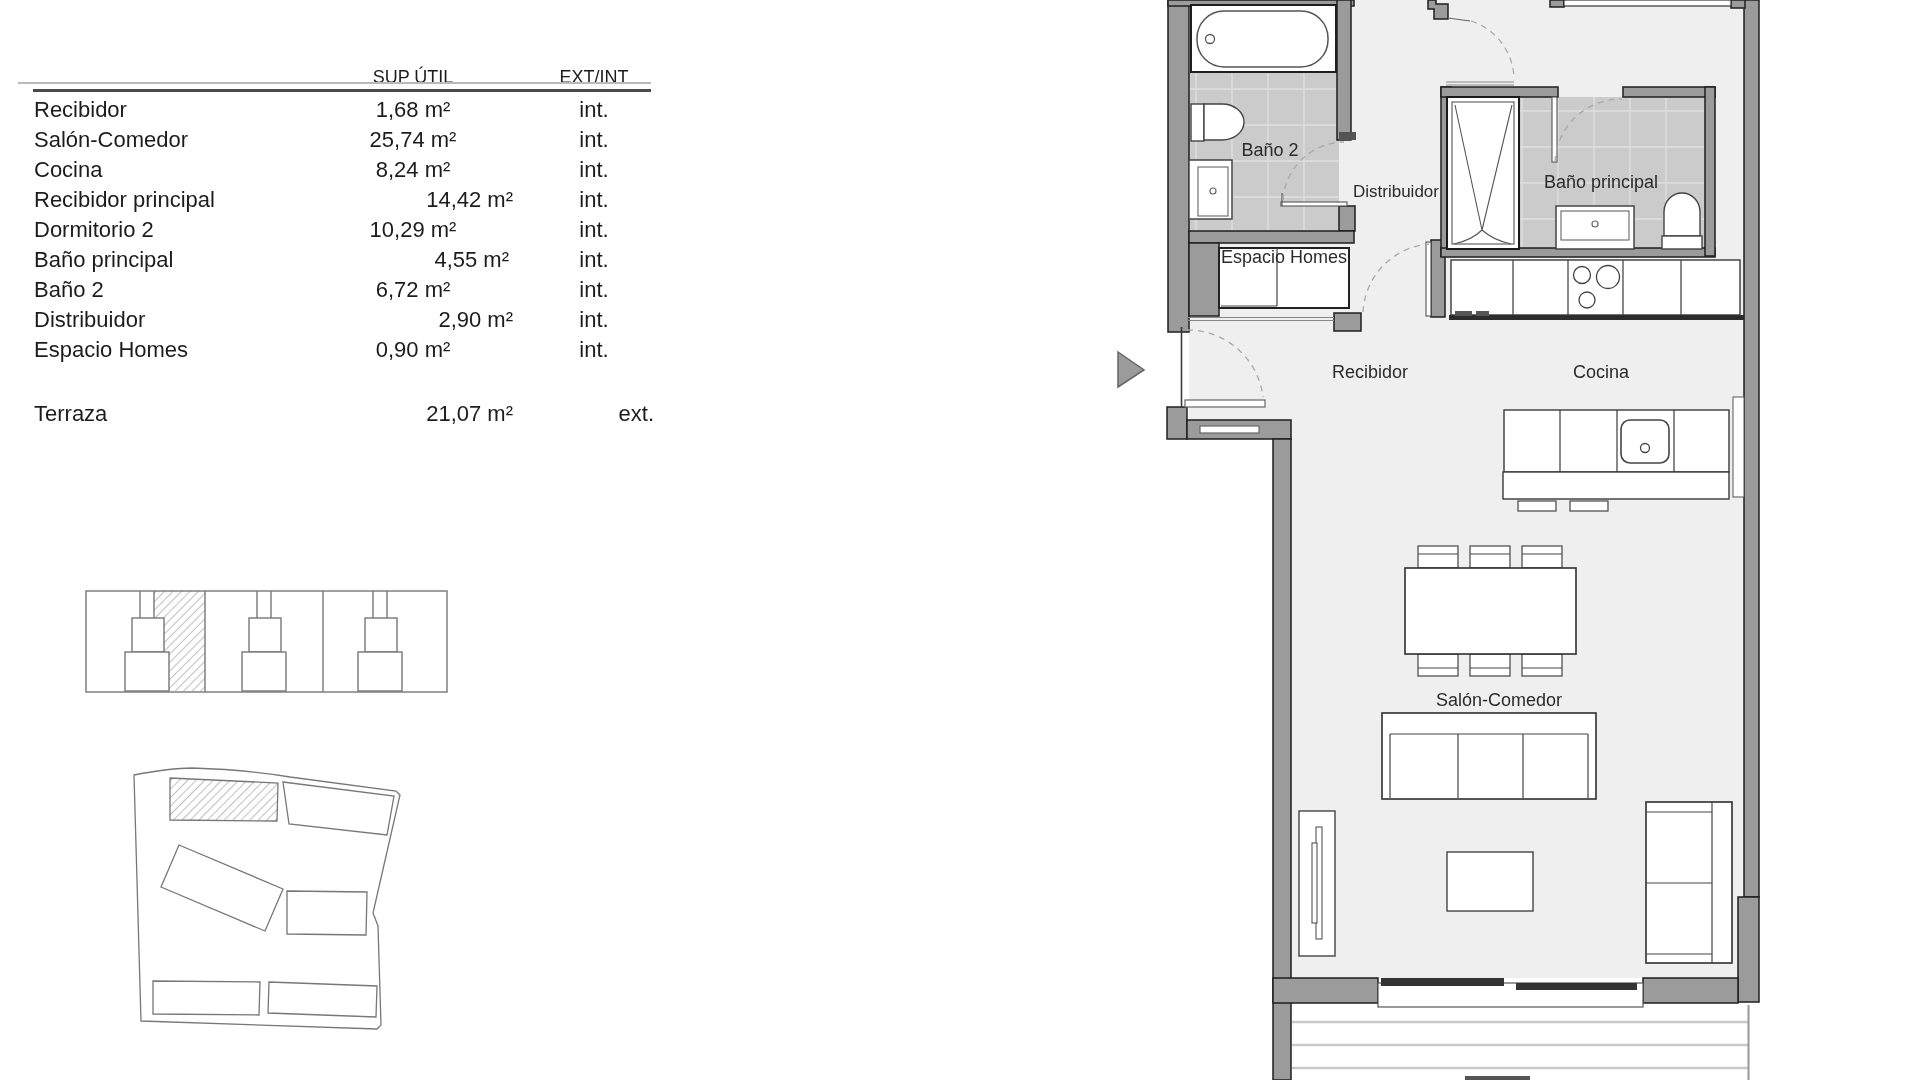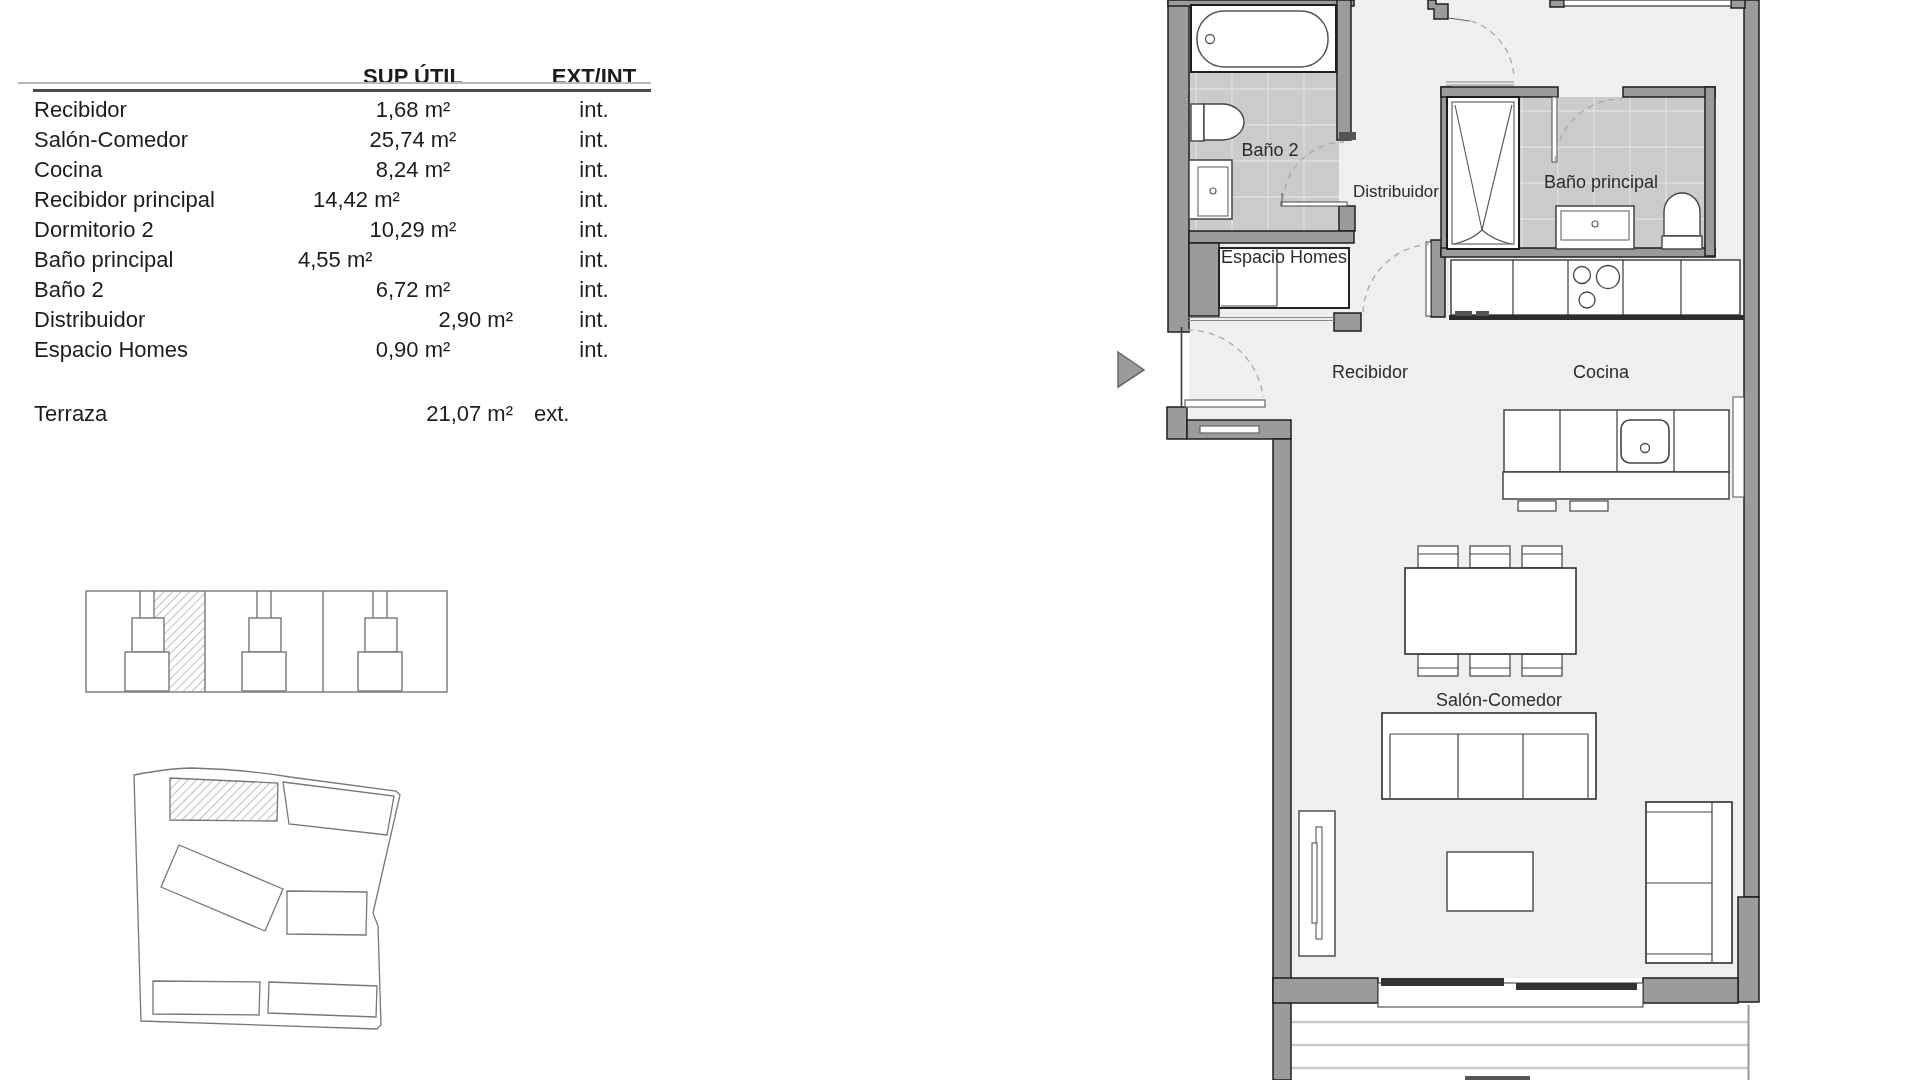--- a/index.html
+++ b/index.html
@@ -1,54 +1,54 @@
 <!DOCTYPE html>
 <html><head><meta charset="utf-8">
 <style>
 html,body{margin:0;padding:0;background:#fff;width:1920px;height:1080px;overflow:hidden;position:relative}
 html{filter:grayscale(1)}
 body{font-family:"Liberation Sans",sans-serif;-webkit-font-smoothing:antialiased}
 *{-webkit-font-smoothing:antialiased}
 .lbl{position:absolute;font-size:22px;line-height:26px;color:#1c1c1c;white-space:nowrap}
-.hd{font-weight:bold;font-size:22px}
+.hd{font-weight:normal;font-size:18px}
 </style></head><body>
 <div class="lbl hd" style="top:64px;left:313px;width:200px;text-align:center">SUP ÚTIL</div>
 <div class="lbl hd" style="top:64px;left:534px;width:120px;text-align:center">EXT/INT</div>
 <div style="position:absolute;top:82px;left:18px;width:633px;height:2px;background:#b9b9b9"></div>
 <div style="position:absolute;top:89px;left:33px;width:618px;height:3px;background:#4a4a4a"></div>
 <div class="lbl" style="top:97px;left:34px">Recibidor</div>
 <div class="lbl" style="top:97px;left:313px;width:200px;text-align:center">1,68 m²</div>
 <div class="lbl" style="top:97px;left:534px;width:120px;text-align:center">int.</div>
 <div class="lbl" style="top:127px;left:34px">Salón-Comedor</div>
 <div class="lbl" style="top:127px;left:313px;width:200px;text-align:center">25,74 m²</div>
 <div class="lbl" style="top:127px;left:534px;width:120px;text-align:center">int.</div>
 <div class="lbl" style="top:157px;left:34px">Cocina</div>
 <div class="lbl" style="top:157px;left:313px;width:200px;text-align:center">8,24 m²</div>
 <div class="lbl" style="top:157px;left:534px;width:120px;text-align:center">int.</div>
 <div class="lbl" style="top:187px;left:34px">Recibidor principal</div>
-<div class="lbl" style="top:187px;left:313px;width:200px;text-align:left">14,42 m²</div>
+<div class="lbl" style="top:187px;left:313px;width:200px;text-align:right">14,42 m²</div>
 <div class="lbl" style="top:187px;left:534px;width:120px;text-align:center">int.</div>
 <div class="lbl" style="top:217px;left:34px">Dormitorio 2</div>
 <div class="lbl" style="top:217px;left:313px;width:200px;text-align:center">10,29 m²</div>
 <div class="lbl" style="top:217px;left:534px;width:120px;text-align:center">int.</div>
 <div class="lbl" style="top:247px;left:34px">Baño principal</div>
-<div class="lbl" style="top:247px;left:298px;width:200px;text-align:left">4,55 m²</div>
+<div class="lbl" style="top:247px;left:309px;width:200px;text-align:right">4,55 m²</div>
 <div class="lbl" style="top:247px;left:534px;width:120px;text-align:center">int.</div>
 <div class="lbl" style="top:277px;left:34px">Baño 2</div>
 <div class="lbl" style="top:277px;left:313px;width:200px;text-align:center">6,72 m²</div>
 <div class="lbl" style="top:277px;left:534px;width:120px;text-align:center">int.</div>
 <div class="lbl" style="top:307px;left:34px">Distribuidor</div>
 <div class="lbl" style="top:307px;left:313px;width:200px;text-align:right">2,90 m²</div>
 <div class="lbl" style="top:307px;left:534px;width:120px;text-align:center">int.</div>
 <div class="lbl" style="top:337px;left:34px">Espacio Homes</div>
 <div class="lbl" style="top:337px;left:313px;width:200px;text-align:center">0,90 m²</div>
 <div class="lbl" style="top:337px;left:534px;width:120px;text-align:center">int.</div>
 <div class="lbl" style="top:401px;left:34px">Terraza</div>
 <div class="lbl" style="top:401px;left:313px;width:200px;text-align:right">21,07 m²</div>
-<div class="lbl" style="top:401px;left:534px;width:120px;text-align:left">ext.</div>
+<div class="lbl" style="top:401px;left:534px;width:120px;text-align:right">ext.</div>
 <svg style="position:absolute;left:0;top:0" width="1920" height="1080" viewBox="0 0 1920 1080">
 <defs>
 <pattern id="hat" width="6" height="6" patternUnits="userSpaceOnUse" patternTransform="rotate(45)">
         <line x1="0" y1="0" x2="0" y2="6" stroke="#8a8a8a" stroke-width="1.1"></line>
       </pattern>
 </defs>
 <rect x="1189" y="0" width="555" height="439" fill="#efefef"></rect>
 <rect x="1291" y="439" width="453" height="539" fill="#efefef"></rect>
 <rect x="1189" y="72" width="150" height="159" fill="#cbcbcb"></rect>
 <line x1="1196" y1="72" x2="1196" y2="231" stroke="#dfdfdf" stroke-width="1.4"></line>

